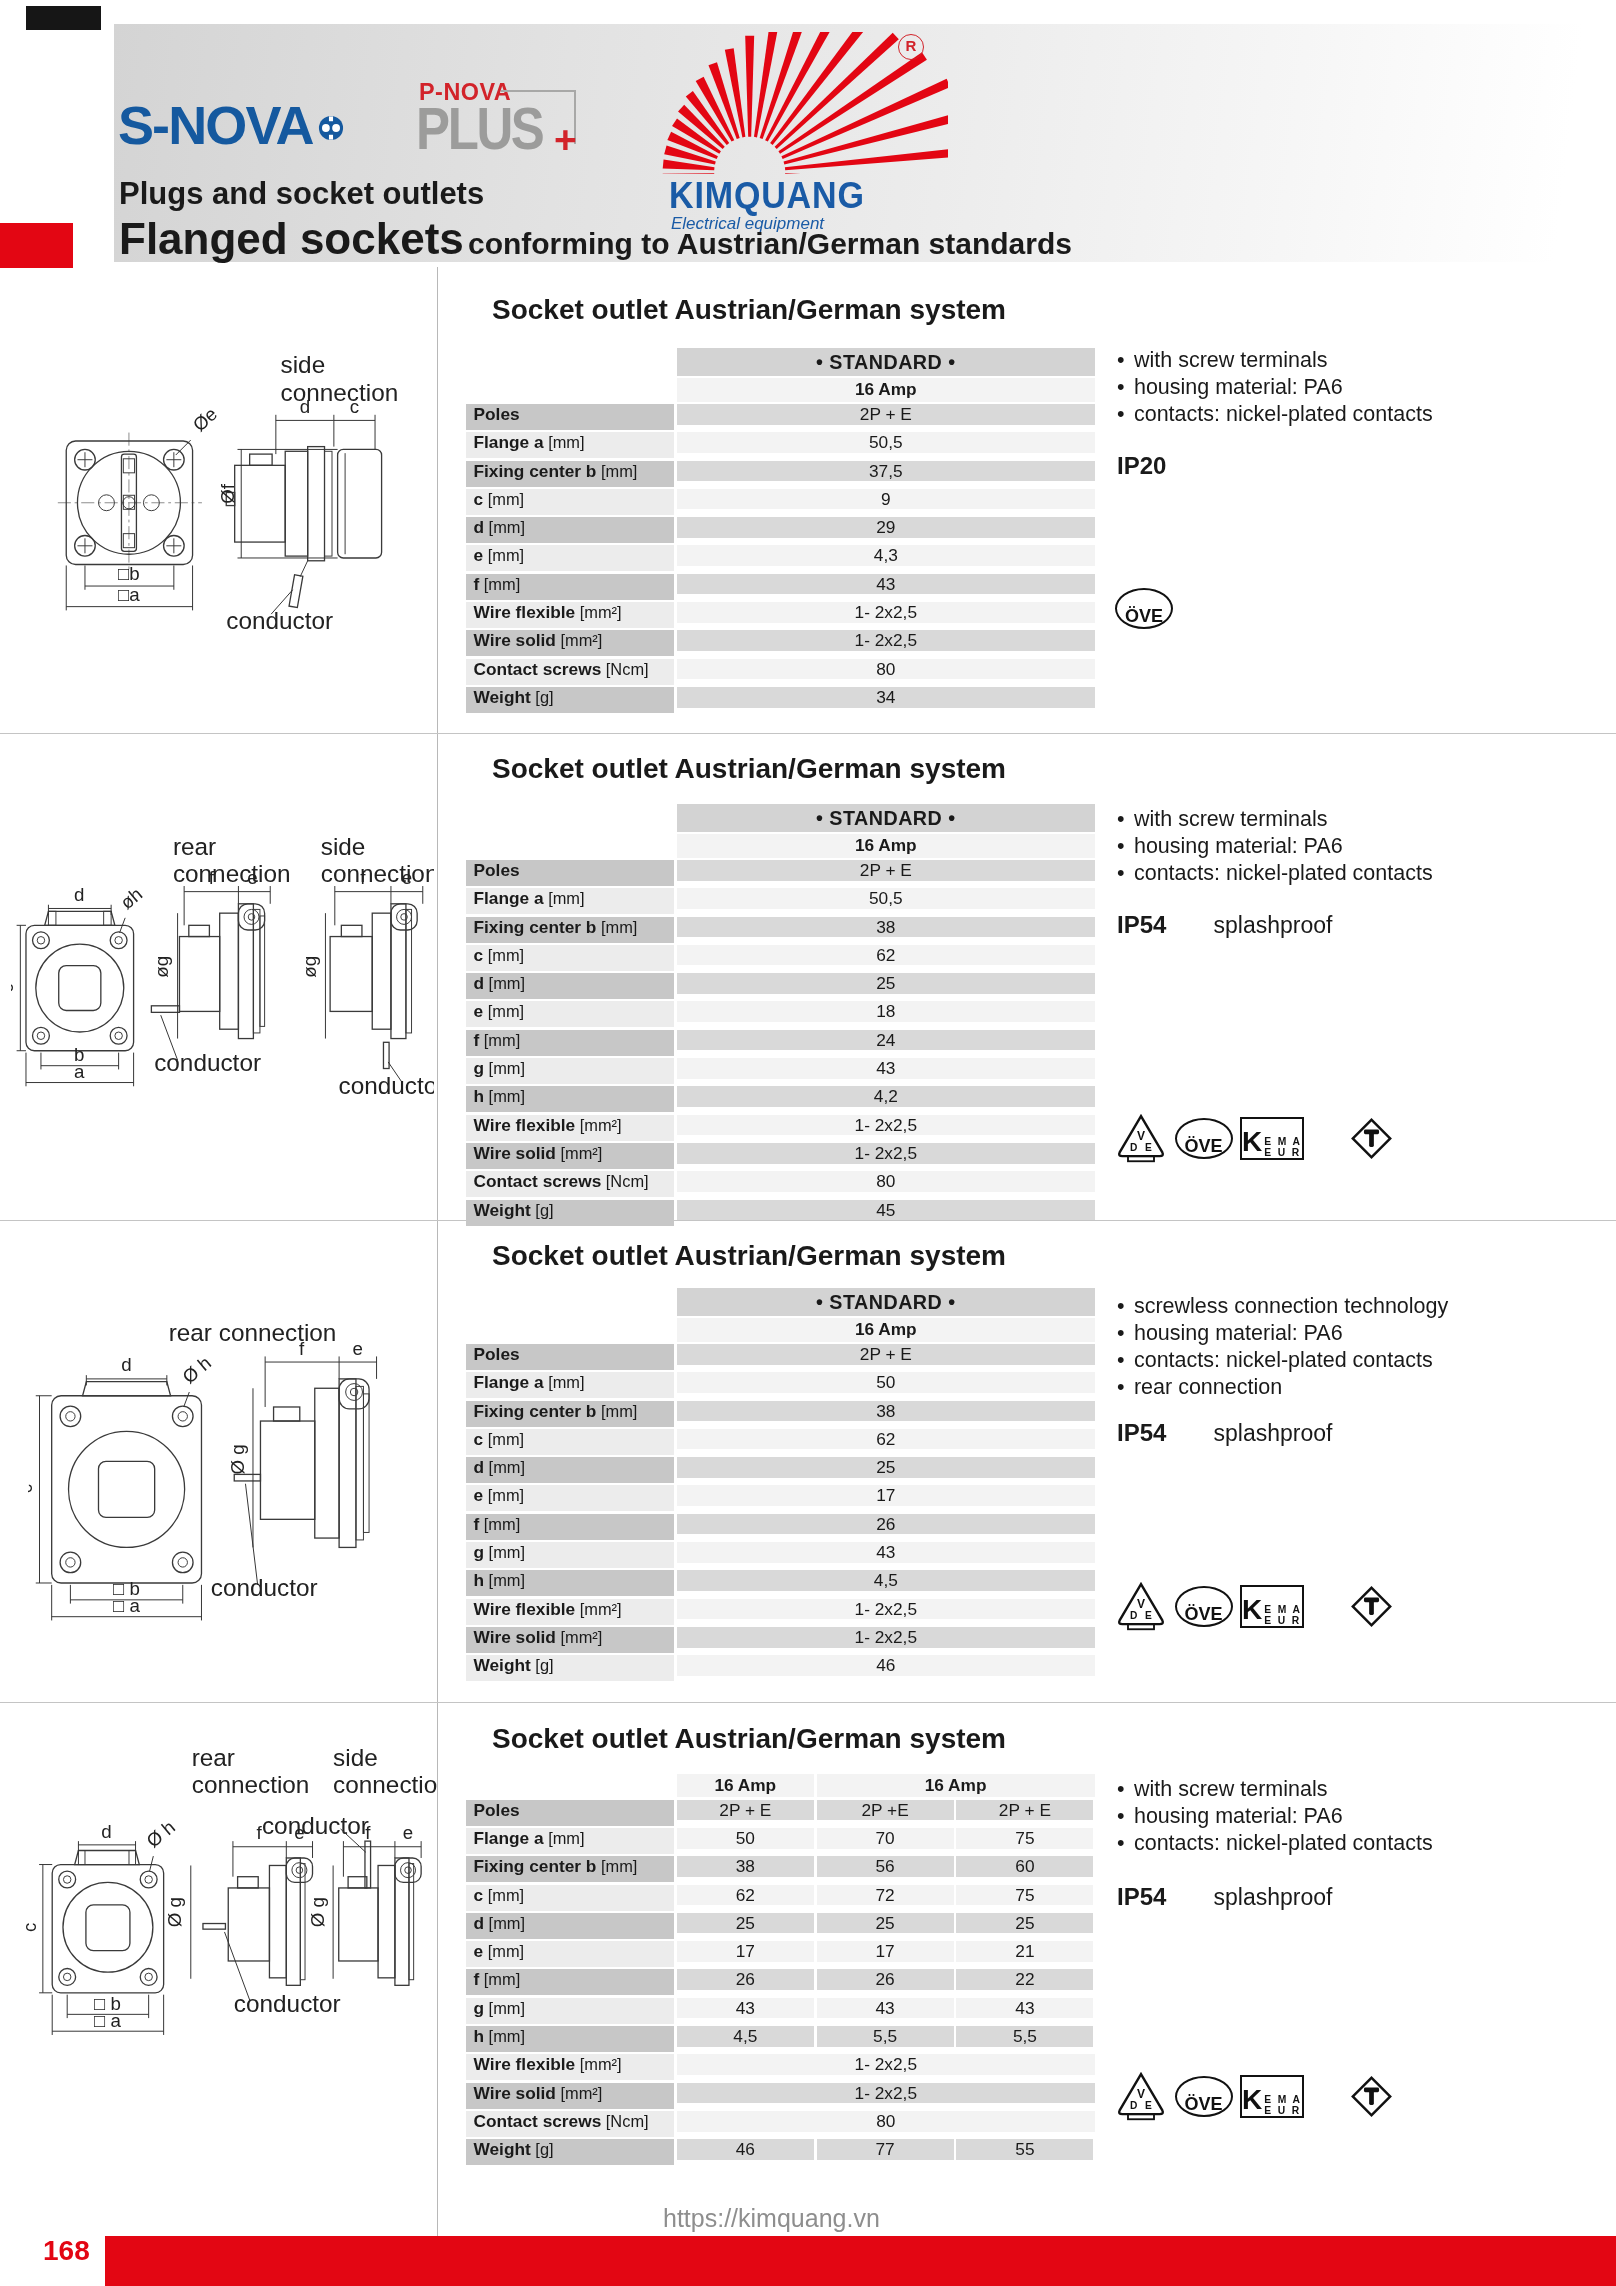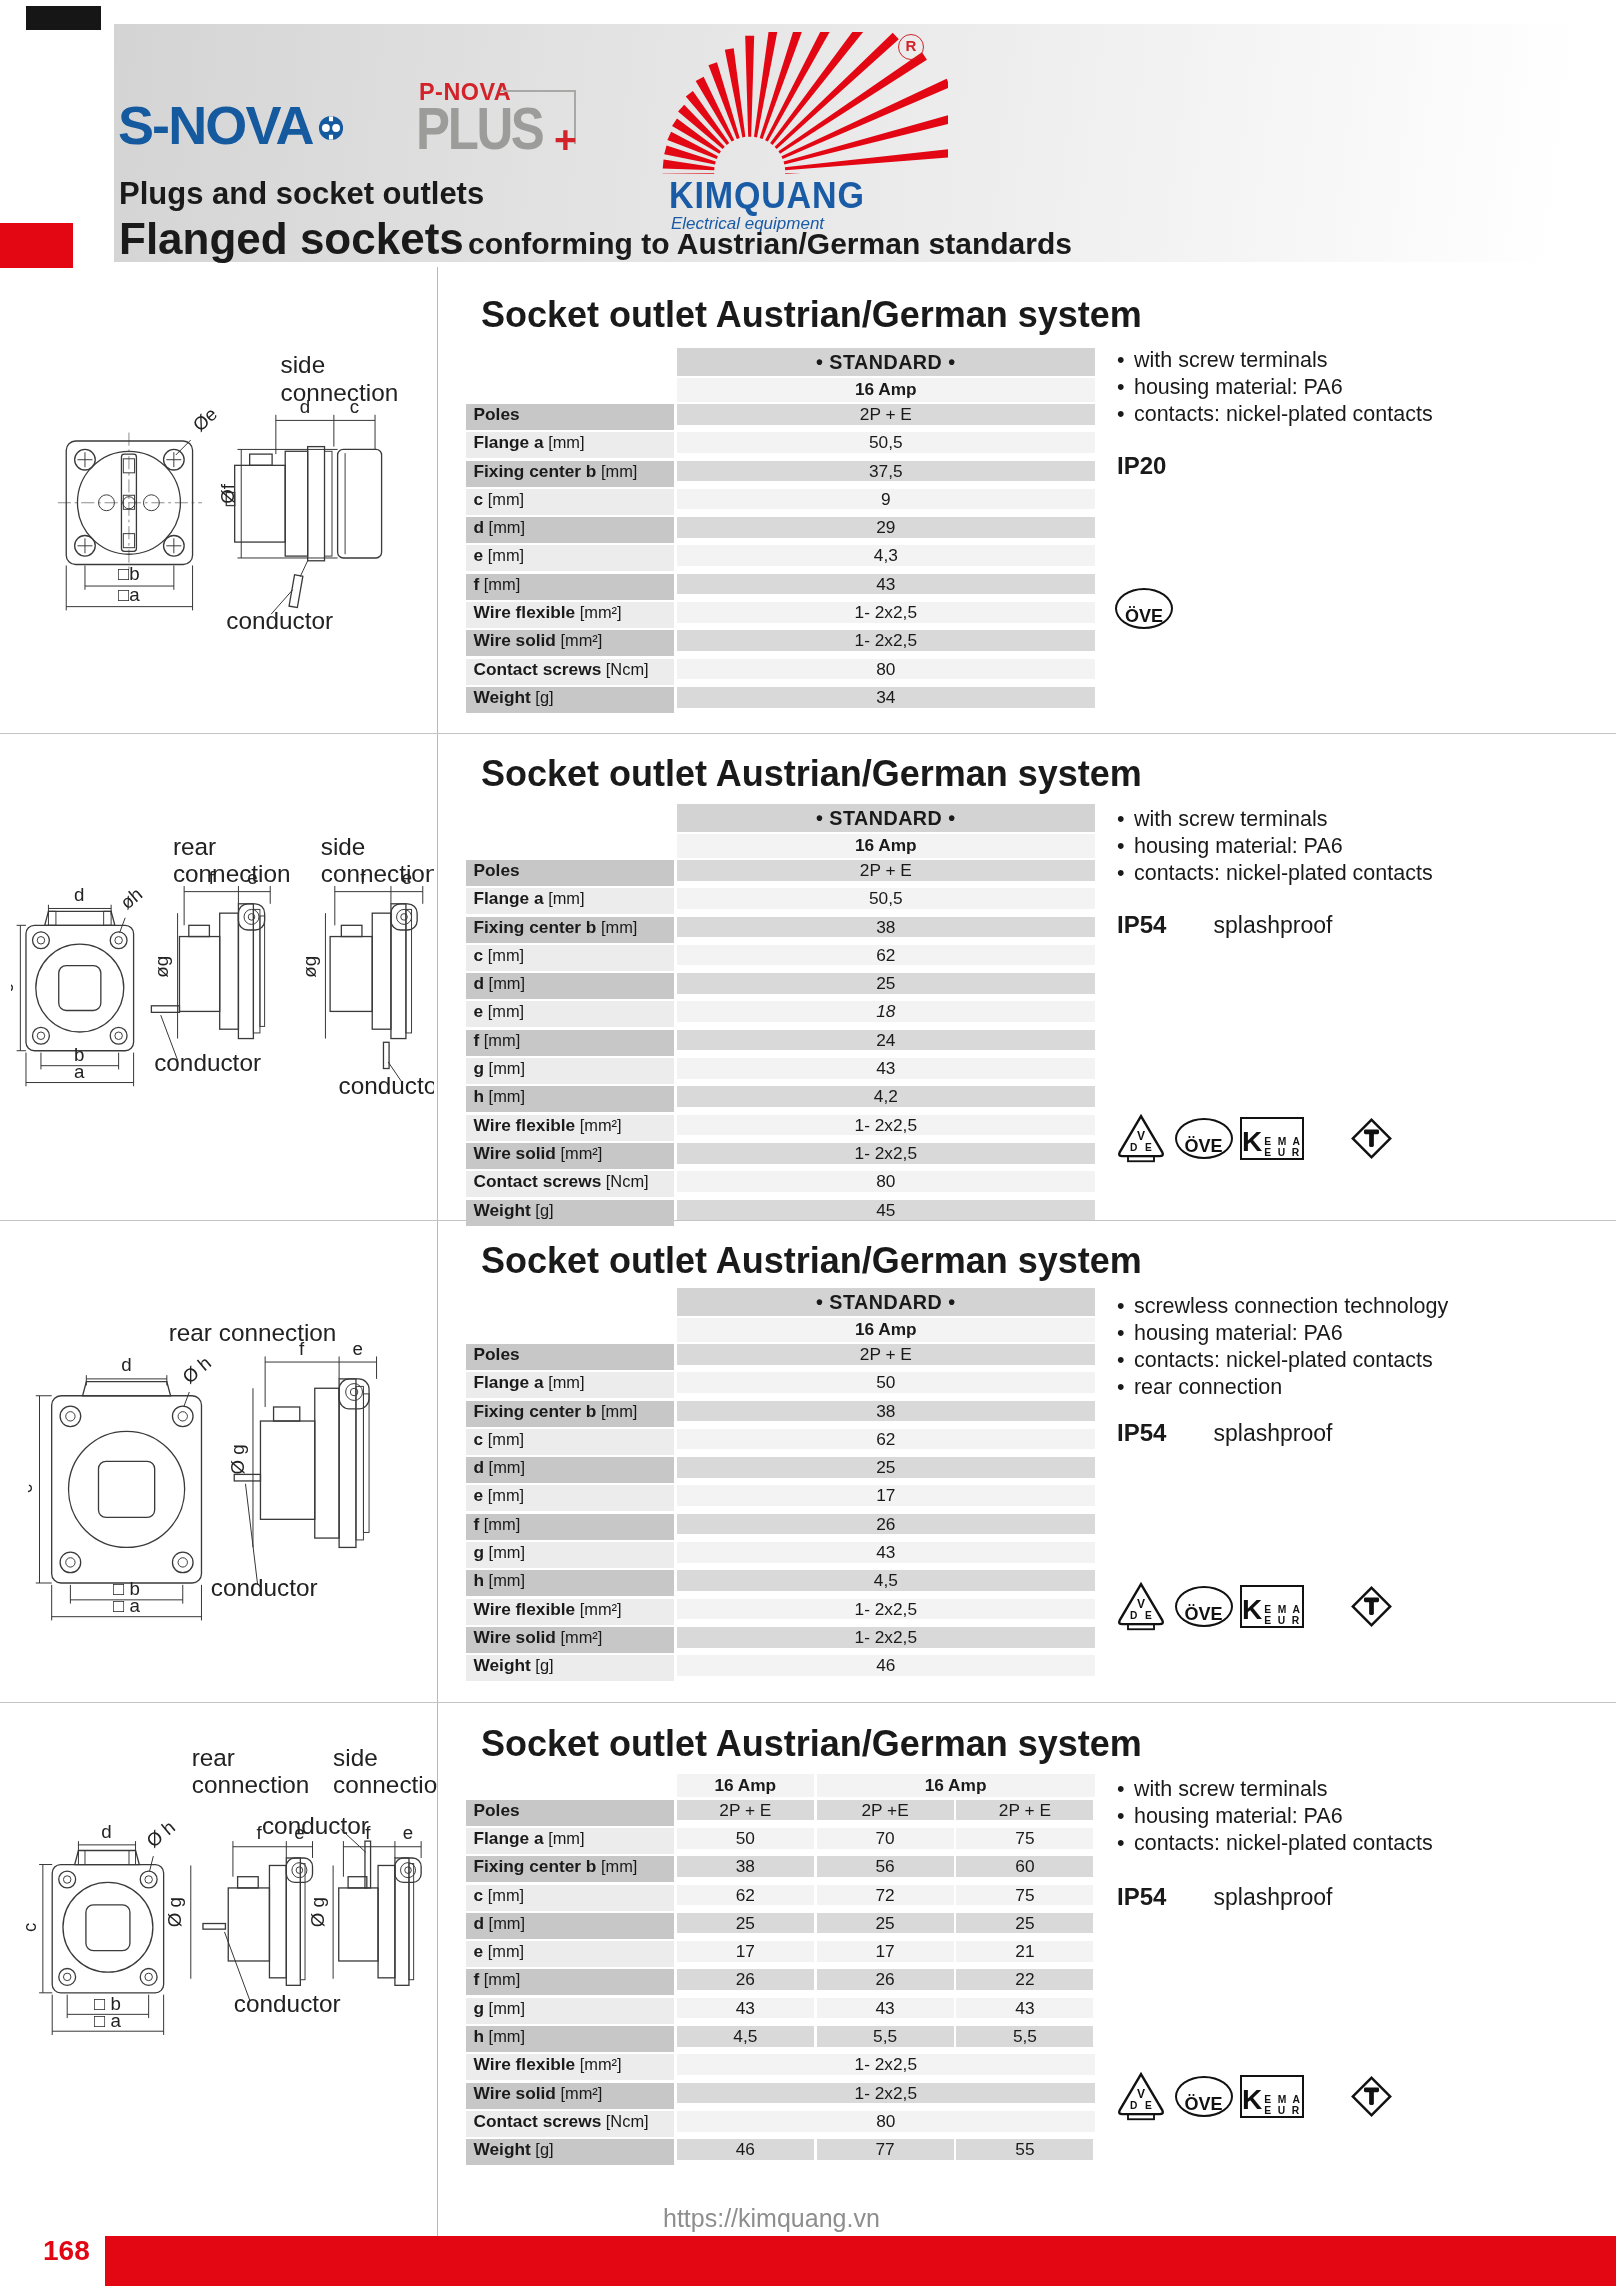--- a/index.html
+++ b/index.html
@@ -32,21 +32,21 @@
   .t-strong{font-size:44px;font-weight:bold;}
   .t-rest{font-size:30px;font-weight:bold;}
   .red-block{left:0;top:223px;width:73px;height:45px;background:#e30613;}
   
   .vdivider{left:437px;top:267px;width:0.9px;height:1969px;background:#b8b8b8;}
   .hdivider{left:0;width:1616px;height:0.9px;background:#c4c4c4;}
   .h1{top:733px;}.h2{top:1220px;}.h3{top:1702px;}
   
   .sec{position:absolute;left:0;width:1616px;}
   .s0{top:281px;height:452px;}.s1{top:740px;height:480px;}.s2{top:1227px;height:475px;}.s3{top:1710px;height:527px;}
-  .sec-title{position:absolute;left:481px;top:13px;margin:0;font-size:36px;font-weight:bold;}
+  .sec-title{position:absolute;left:492px;top:13px;margin:0;font-size:28px;font-weight:bold;}
   
   .ptable{position:absolute;left:466px;top:67px;width:630px;}
   .s1 .ptable{top:64px;}.s2 .ptable{top:61px;}.s3 .ptable{top:64px;}
   .trow{display:flex;margin-bottom:2.3px;}
   .tcell{box-sizing:border-box;}
   .tspacer{width:208px;margin-right:2.8px;}
   .th{height:28px;line-height:28px;background:#d3d3d3;font-weight:bold;font-size:19.7px;
      text-align:center;letter-spacing:0.5px;margin-right:2.8px;}
   .trow .tcell:last-child{margin-right:0;}
   .ta{height:23.4px;line-height:23.4px;background:#f3f3f3;font-weight:bold;font-size:17.3px;text-align:center;margin-right:2.8px;}
@@ -328,21 +328,21 @@
       <div class="trow">
         <div class="tcell tlabel lt"><b>c</b><span class="unit"> [mm]</span></div>
         <div class="tcell tv lt2" style="width: 418px;">62</div>
       </div>
       <div class="trow">
         <div class="tcell tlabel dk"><b>d</b><span class="unit"> [mm]</span></div>
         <div class="tcell tv dk2" style="width: 418px;">25</div>
       </div>
       <div class="trow">
         <div class="tcell tlabel lt"><b>e</b><span class="unit"> [mm]</span></div>
-        <div class="tcell tv lt2" style="width: 418px; font-style: italic;">18</div>
+        <div class="tcell tv lt2" style="width: 418px;">18</div>
       </div>
       <div class="trow">
         <div class="tcell tlabel dk"><b>f</b><span class="unit"> [mm]</span></div>
         <div class="tcell tv dk2" style="width: 418px;">24</div>
       </div>
       <div class="trow">
         <div class="tcell tlabel lt"><b>g</b><span class="unit"> [mm]</span></div>
         <div class="tcell tv lt2" style="width: 418px;">43</div>
       </div>
       <div class="trow">

